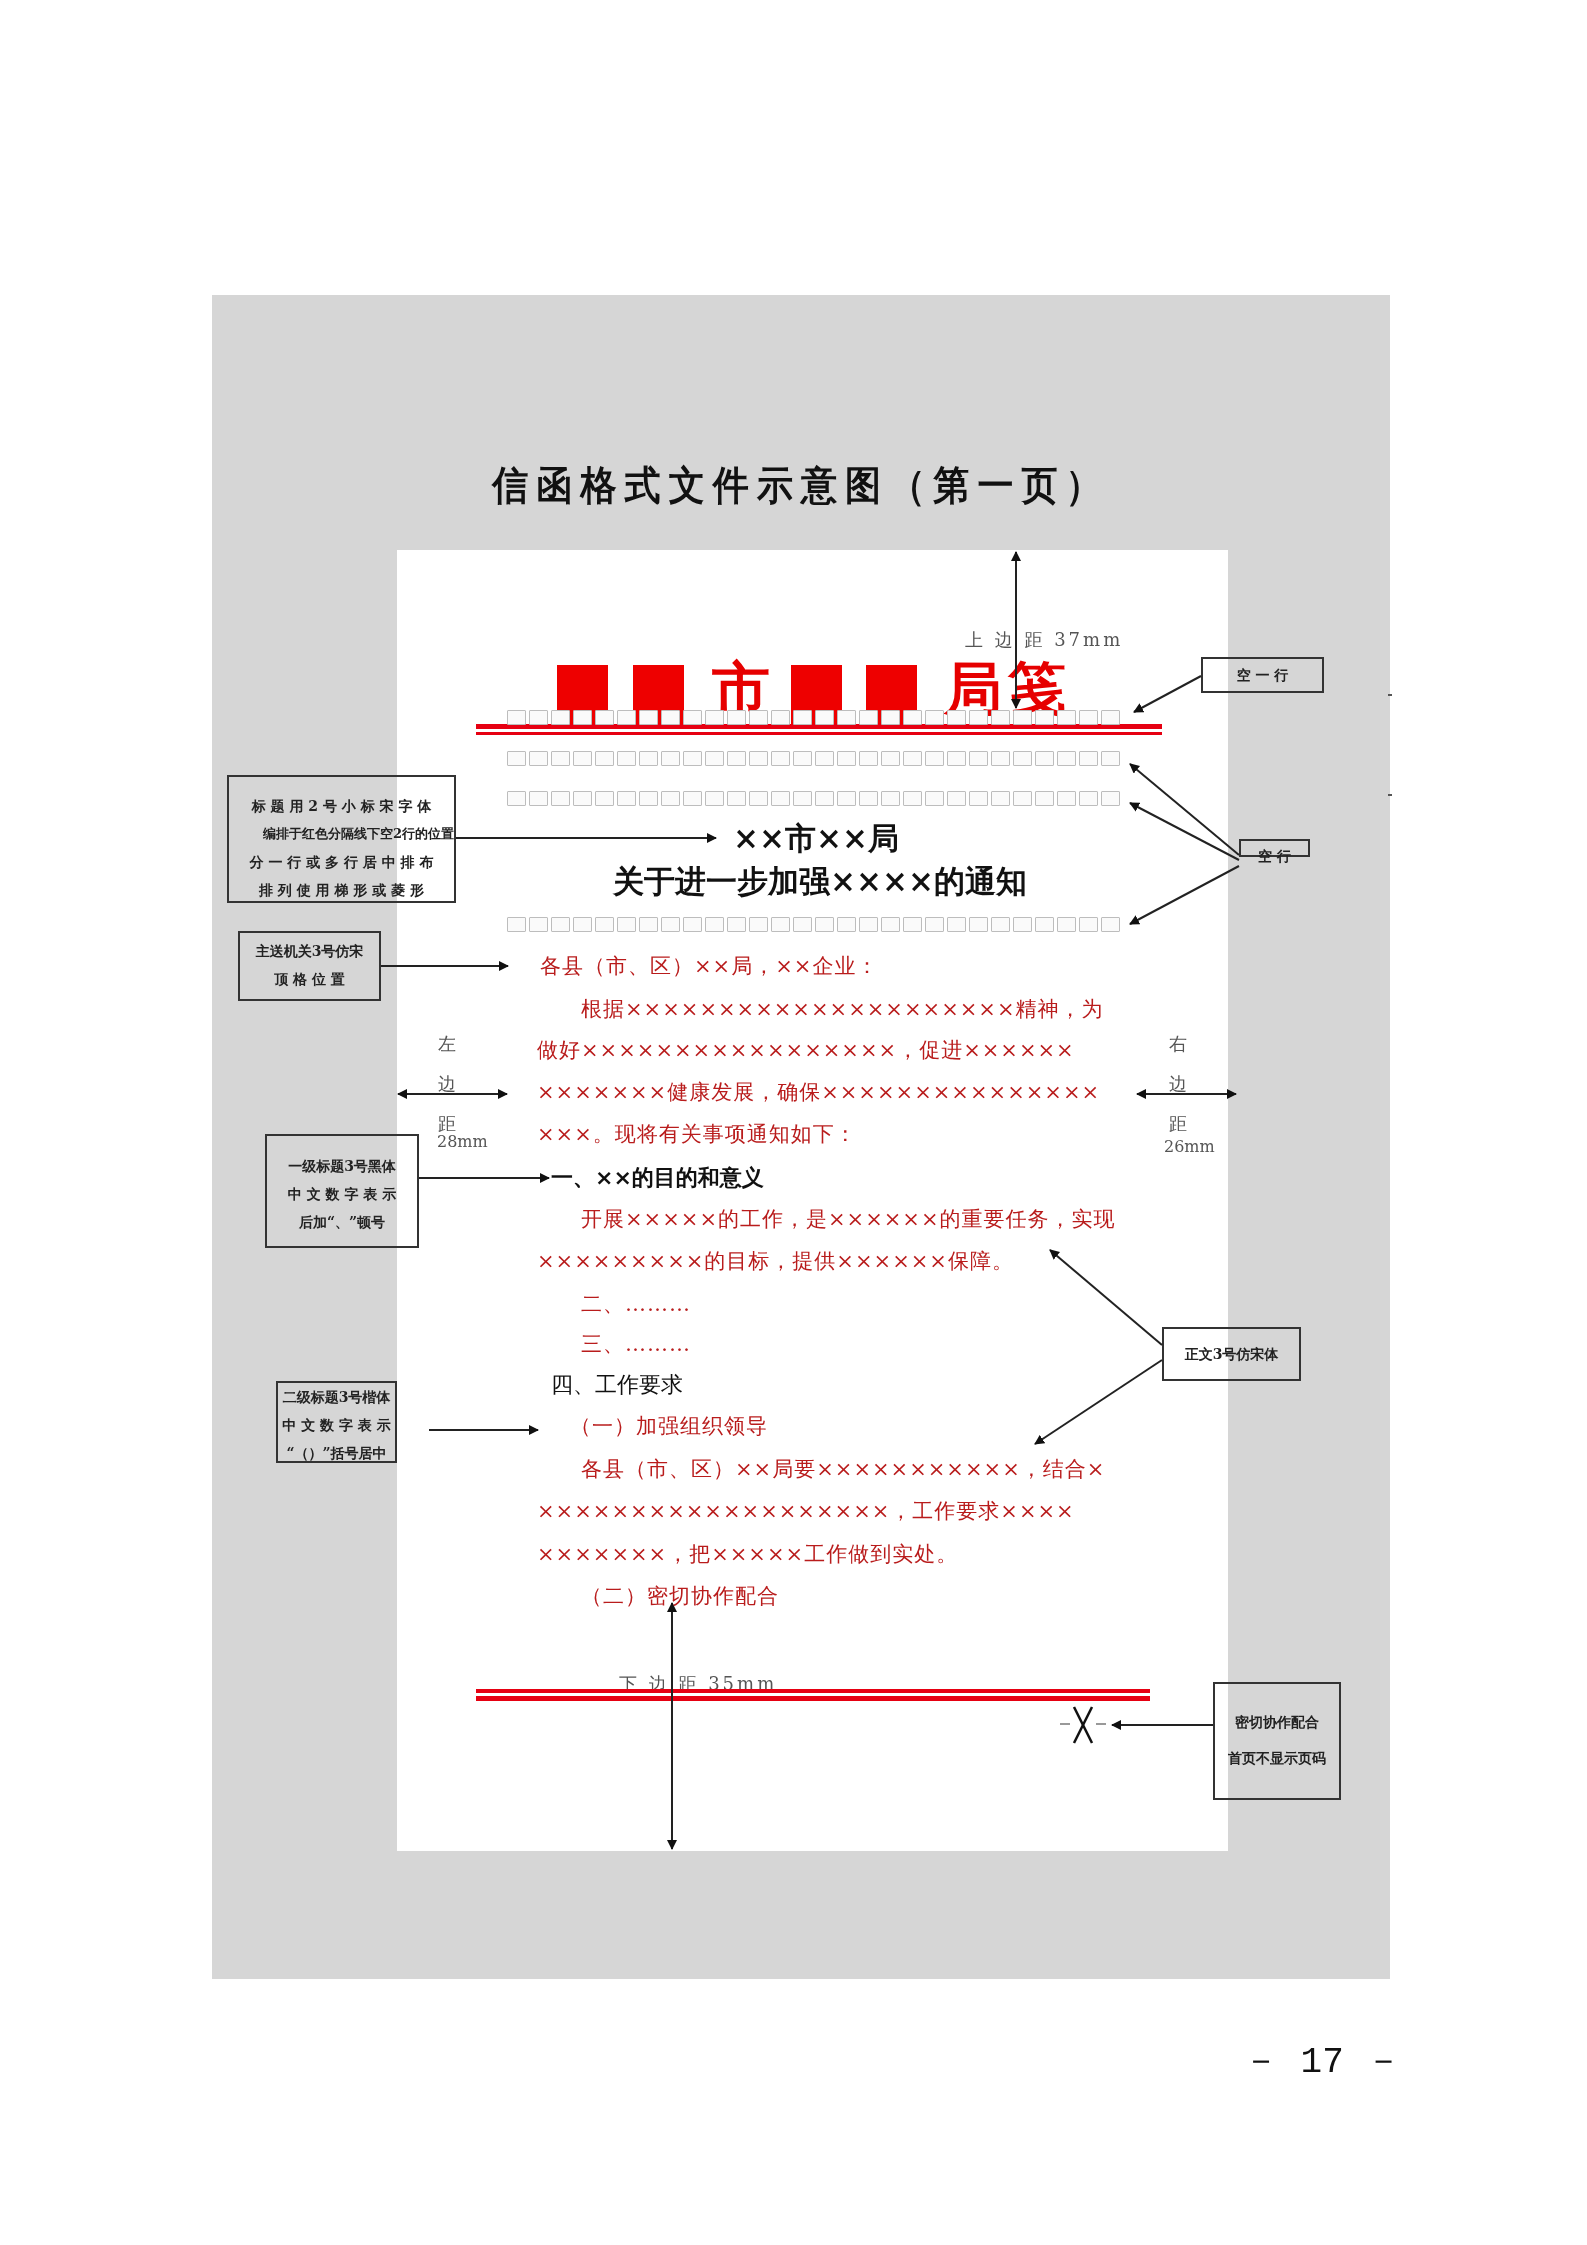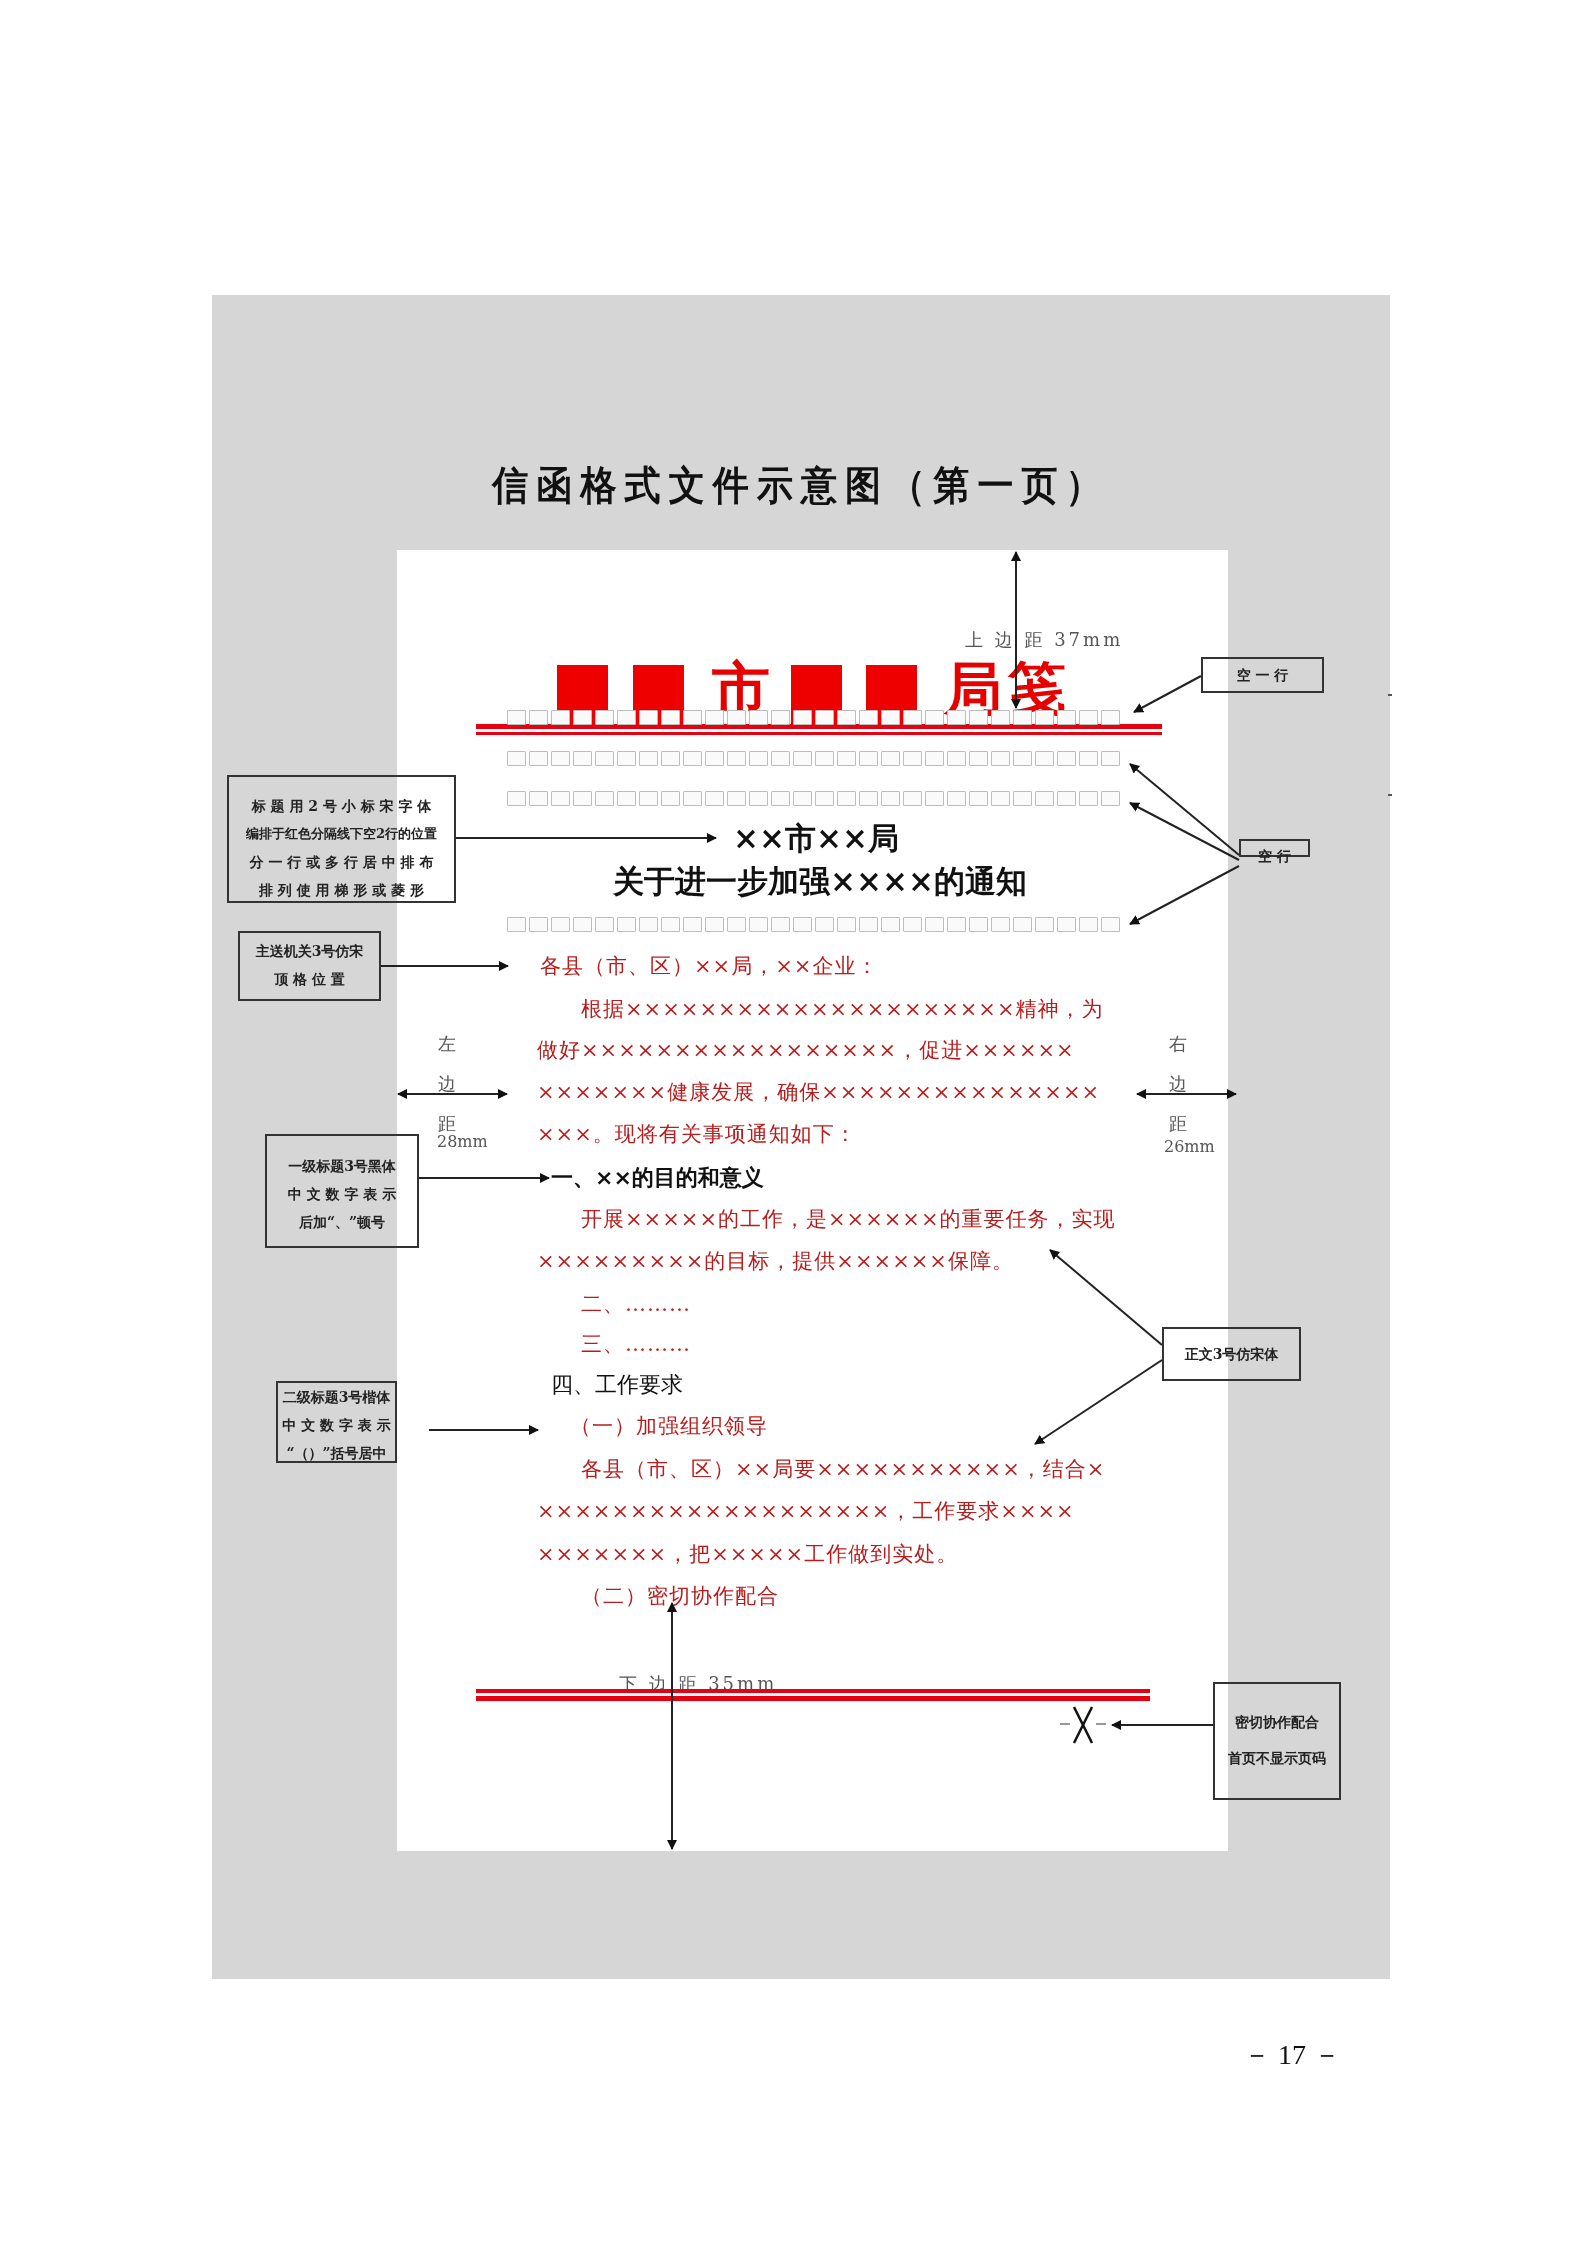--- a/index.html
+++ b/index.html
@@ -13,21 +13,21 @@
   .redline{background:#e60012;height:5px;}
   .boxrow{display:flex;gap:3px;height:16px;}
   .boxrow span{display:block;width:17px;height:13px;border:1.5px solid #bdbdbd;border-radius:1px;background:#fafafa;}
   .annot{border:2px solid #333;background:transparent;font-size:14px;font-weight:bold;color:#222;text-align:center;line-height:28px;box-sizing:border-box;font-family:"DejaVu Serif","Liberation Serif",serif;}
   .annot div{white-space:nowrap;}
   .bodytxt{font-size:21px;color:#b91c1c;white-space:nowrap;letter-spacing:1px;font-family:"DejaVu Serif","Liberation Serif",serif;margin-left:30px;}
   .h1txt{font-size:22px;font-weight:bold;color:#111;font-family:"DejaVu Sans","Liberation Sans",sans-serif;white-space:nowrap;}
   .doc-title{font-size:31px;font-weight:bold;color:#111;white-space:nowrap;text-align:center;font-family:"DejaVu Serif","Liberation Serif",serif;}
   .margin-label{font-size:18px;color:#555;white-space:nowrap;}
   .vlabel{font-size:18px;color:#555;line-height:40px;text-align:center;}
-  #pagenum{left:1243px;top:2036px;font-size:28px;color:#111;white-space:pre;font-family:Liberation Serif, serif;}
+  #pagenum{left:1243px;top:2036px;font-size:36px;color:#111;white-space:pre;font-family:Liberation Mono, monospace;}
   svg#arrows{position:absolute;left:0;top:0;}
 </style>
 </head>
 <body>
 
 <div id="grey" class="abs"></div>
 <div id="sheet" class="abs"></div>
 <div id="fig-title" class="abs">信函格式文件示意图（第一页）</div>
 
 <div class="abs redblock" style="left:557px;"></div>
@@ -204,21 +204,21 @@
 <div class="abs bodytxt" style="left:551px;top:1582px;">（二）密切协作配合</div>
 
 <div class="abs redline" style="left:476px;top:1689px;width:674px;height:4px;"></div>
 <div class="abs redline" style="left:476px;top:1696px;width:674px;height:5px;"></div>
 
 <div class="abs annot" style="left:1201px;top:657px;width:123px;height:36px;line-height:32px;">空 一 行</div>
 <div class="abs annot" style="left:1239px;top:839px;width:71px;height:18px;line-height:31px;">空 行</div>
 
 <div class="abs annot" style="left:227px;top:775px;width:229px;height:128px;padding-top:15px;font-size:14px;">
   <div>标 题 用 2 号 小 标 宋 字 体</div>
-  <div style="font-size:13px;">编排于红色分隔线下空2行的位置</div>
+  <div style="font-size:13px;text-align:right;">编排于红色分隔线下空2行的位置</div>
   <div>分 一 行 或 多 行 居 中 排 布</div>
   <div>排 列 使 用 梯 形 或 菱 形</div>
 </div>
 
 <div class="abs annot" style="left:238px;top:931px;width:143px;height:70px;padding-top:4px;">
   <div>主送机关3号仿宋</div>
   <div>顶 格 位 置</div>
 </div>
 
 <div class="abs annot" style="left:265px;top:1134px;width:154px;height:114px;padding-top:16px;">

